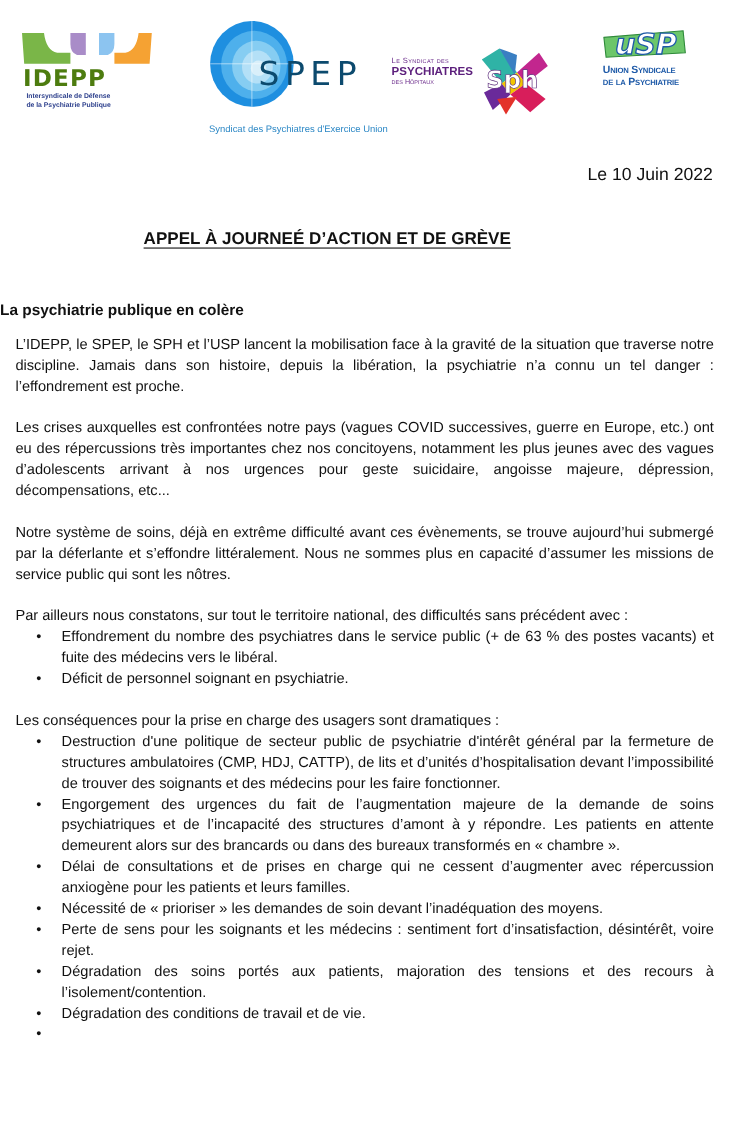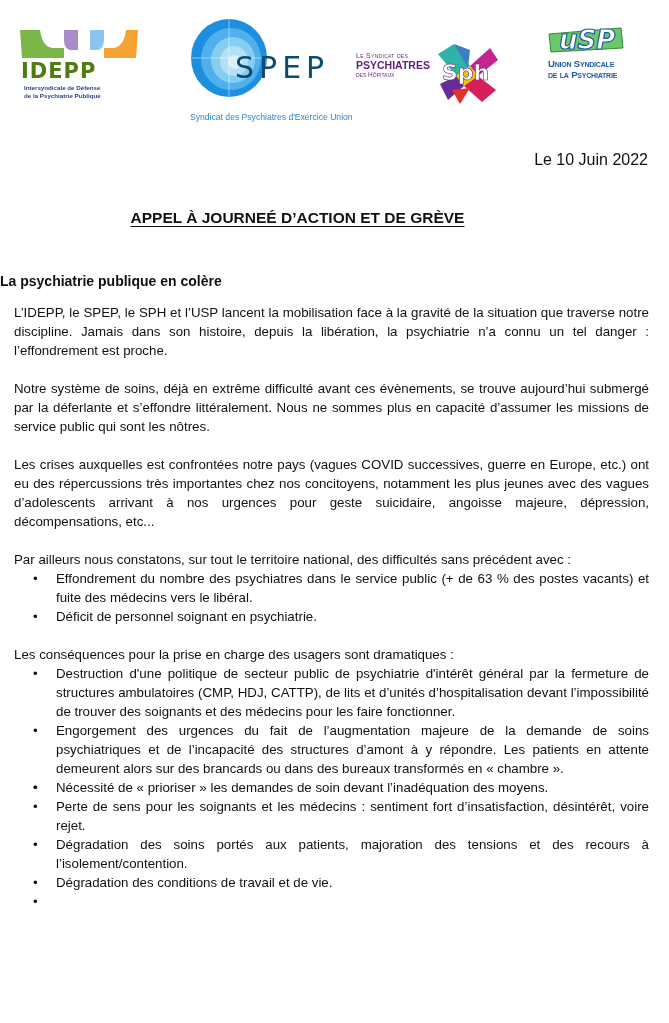--- a/index.html
+++ b/index.html
@@ -111,33 +111,33 @@
     </div>
   </div>
 </div>
 
 <div class="date">Le 10 Juin 2022</div>
 <div class="title">APPEL À JOURNEÉ D’ACTION ET DE GRÈVE</div>
 <div class="subtitle">La psychiatrie publique en colère</div>
 
 <div class="body">
   <p>L’IDEPP, le SPEP, le SPH et l’USP lancent la mobilisation face à la gravité de la situation que traverse notre discipline. Jamais dans son histoire, depuis la libération, la psychiatrie n’a connu un tel danger : l’effondrement est proche.</p>
+  <p>Les crises auxquelles est confrontées notre pays (vagues COVID successives, guerre en Europe, etc.) ont eu des répercussions très importantes chez nos concitoyens, notamment les plus jeunes avec des vagues d’adolescents arrivant à nos urgences pour geste suicidaire, angoisse majeure, dépression, décompensations, etc...</p>
   <p>Notre système de soins, déjà en extrême difficulté avant ces évènements, se trouve aujourd’hui submergé par la déferlante et s’effondre littéralement. Nous ne sommes plus en capacité d’assumer les missions de service public qui sont les nôtres.</p>
-  <p>Les crises auxquelles est confrontées notre pays (vagues COVID successives, guerre en Europe, etc.) ont eu des répercussions très importantes chez nos concitoyens, notamment les plus jeunes avec des vagues d’adolescents arrivant à nos urgences pour geste suicidaire, angoisse majeure, dépression, décompensations, etc...</p>
 
   <p class="nogap">Par ailleurs nous constatons, sur tout le territoire national, des difficultés sans précédent avec :</p>
   <ul>
     <li><span class="bullet">•</span><span>Effondrement du nombre des psychiatres dans le service public (+ de 63 % des postes vacants) et fuite des médecins vers le libéral.</span></li>
     <li><span class="bullet">•</span><span>Déficit de personnel soignant en psychiatrie.</span></li>
   </ul>
 
   <p class="nogap">Les conséquences pour la prise en charge des usagers sont dramatiques :</p>
   <ul>
     <li><span class="bullet">•</span><span>Destruction d'une politique de secteur public de psychiatrie d'intérêt général par la fermeture de structures ambulatoires (CMP, HDJ, CATTP), de lits et d’unités d’hospitalisation devant l’impossibilité de trouver des soignants et des médecins pour les faire fonctionner.</span></li>
     <li><span class="bullet">•</span><span>Engorgement des urgences du fait de l’augmentation majeure de la demande de soins psychiatriques et de l’incapacité des structures d’amont à y répondre. Les patients en attente demeurent alors sur des brancards ou dans des bureaux transformés en « chambre ».</span></li>
-    <li><span class="bullet">•</span></li>
+    <li><span class="bullet">•</span><span>Délai de consultations et de prises en charge qui ne cessent d’augmenter avec répercussion anxiogène pour les patients et leurs familles.</span></li>
     <li><span class="bullet">•</span><span>Nécessité de « prioriser » les demandes de soin devant l’inadéquation des moyens.</span></li>
     <li><span class="bullet">•</span><span>Perte de sens pour les soignants et les médecins : sentiment fort d’insatisfaction, désintérêt, voire rejet.</span></li>
     <li><span class="bullet">•</span><span>Dégradation des soins portés aux patients, majoration des tensions et des recours à l’isolement/contention.</span></li>
     <li><span class="bullet">•</span><span>Dégradation des conditions de travail et de vie.</span></li>
     <li><span class="bullet">•</span></li>
   </ul>
 </div>
 
 </body></html>

